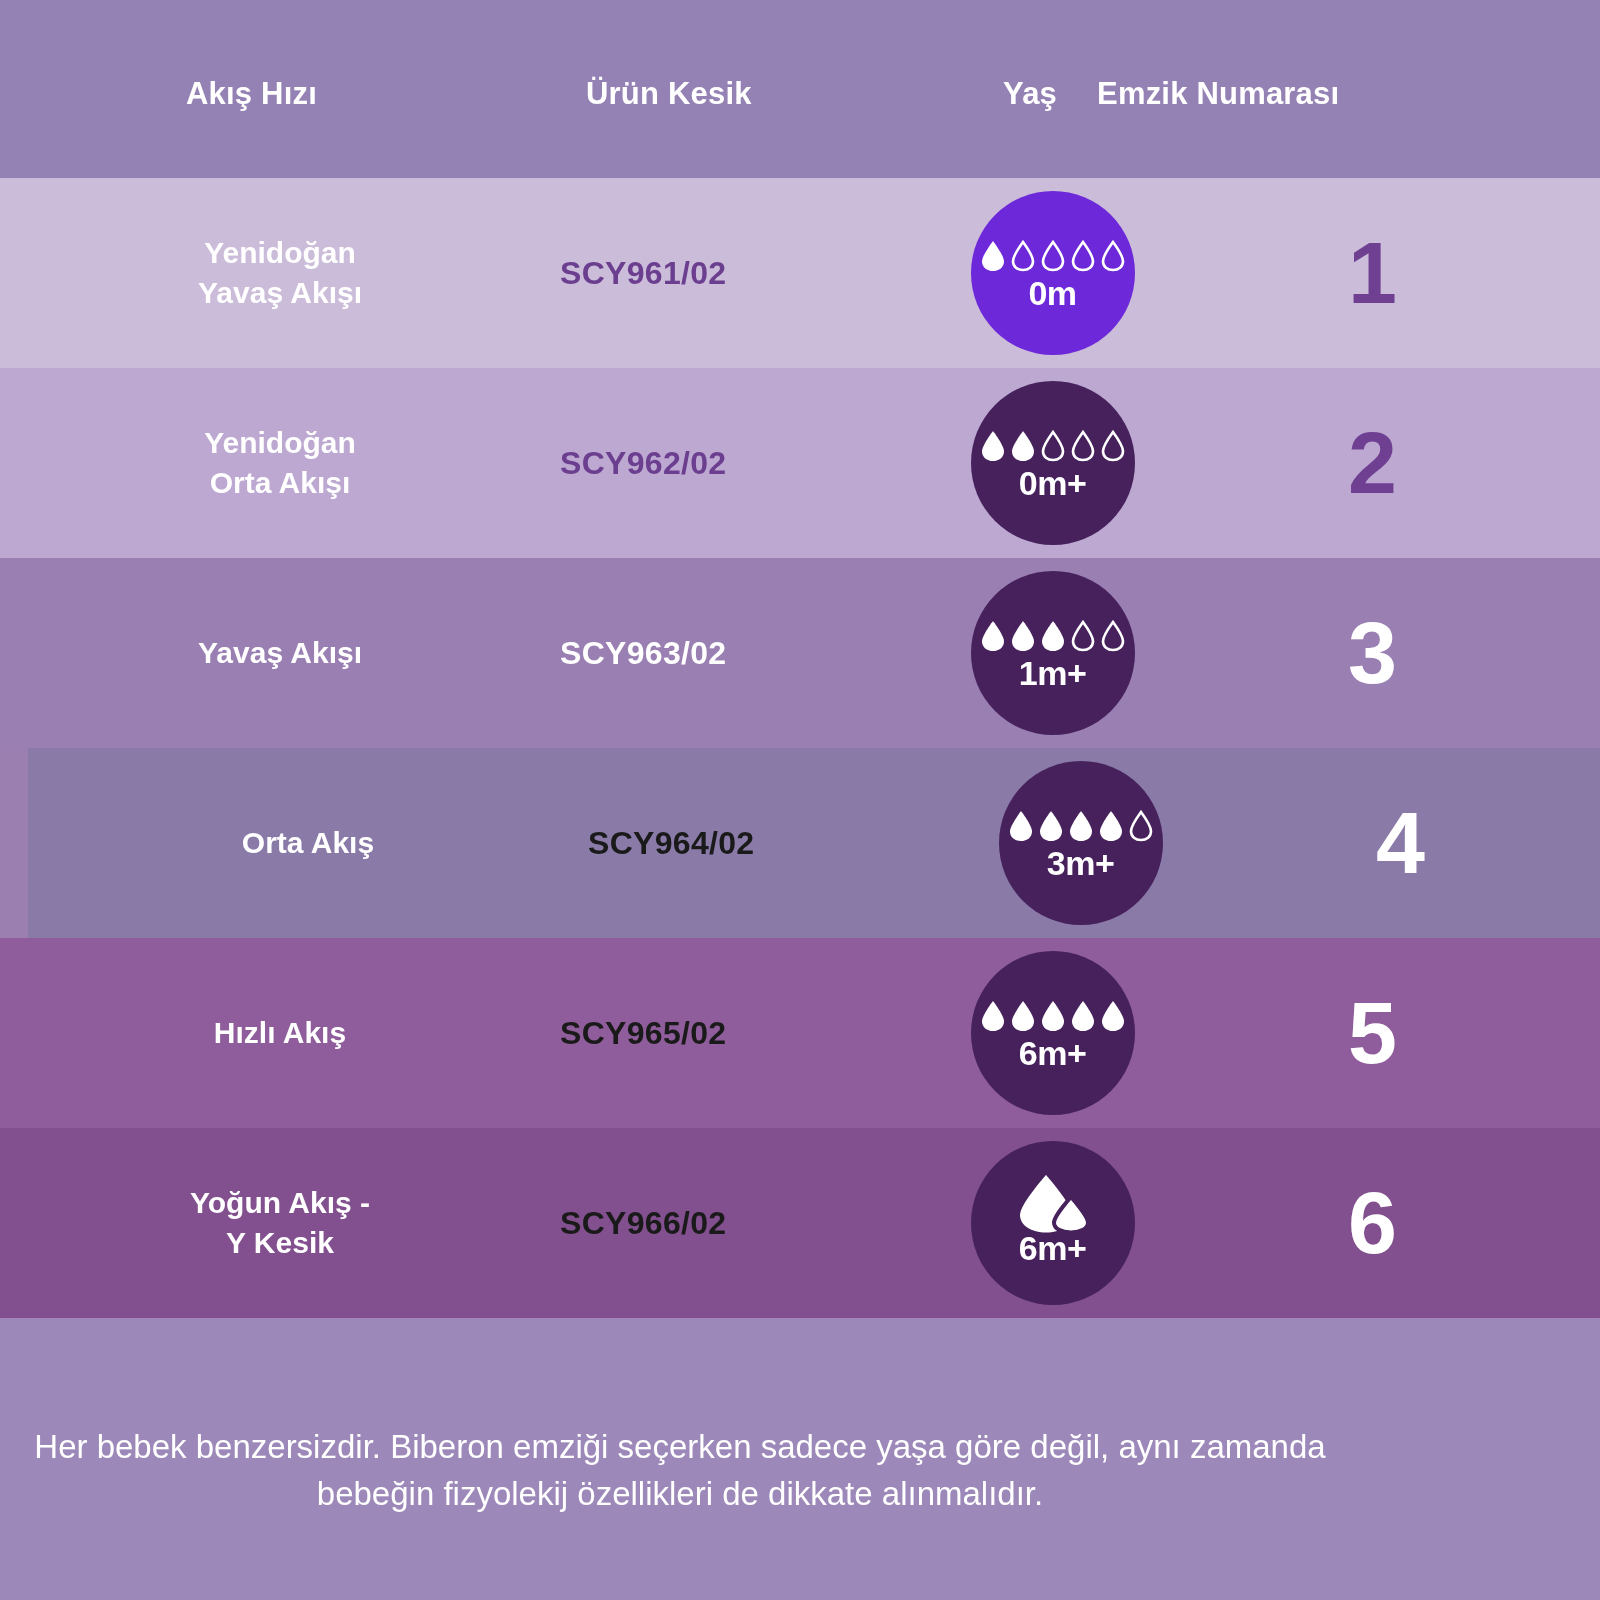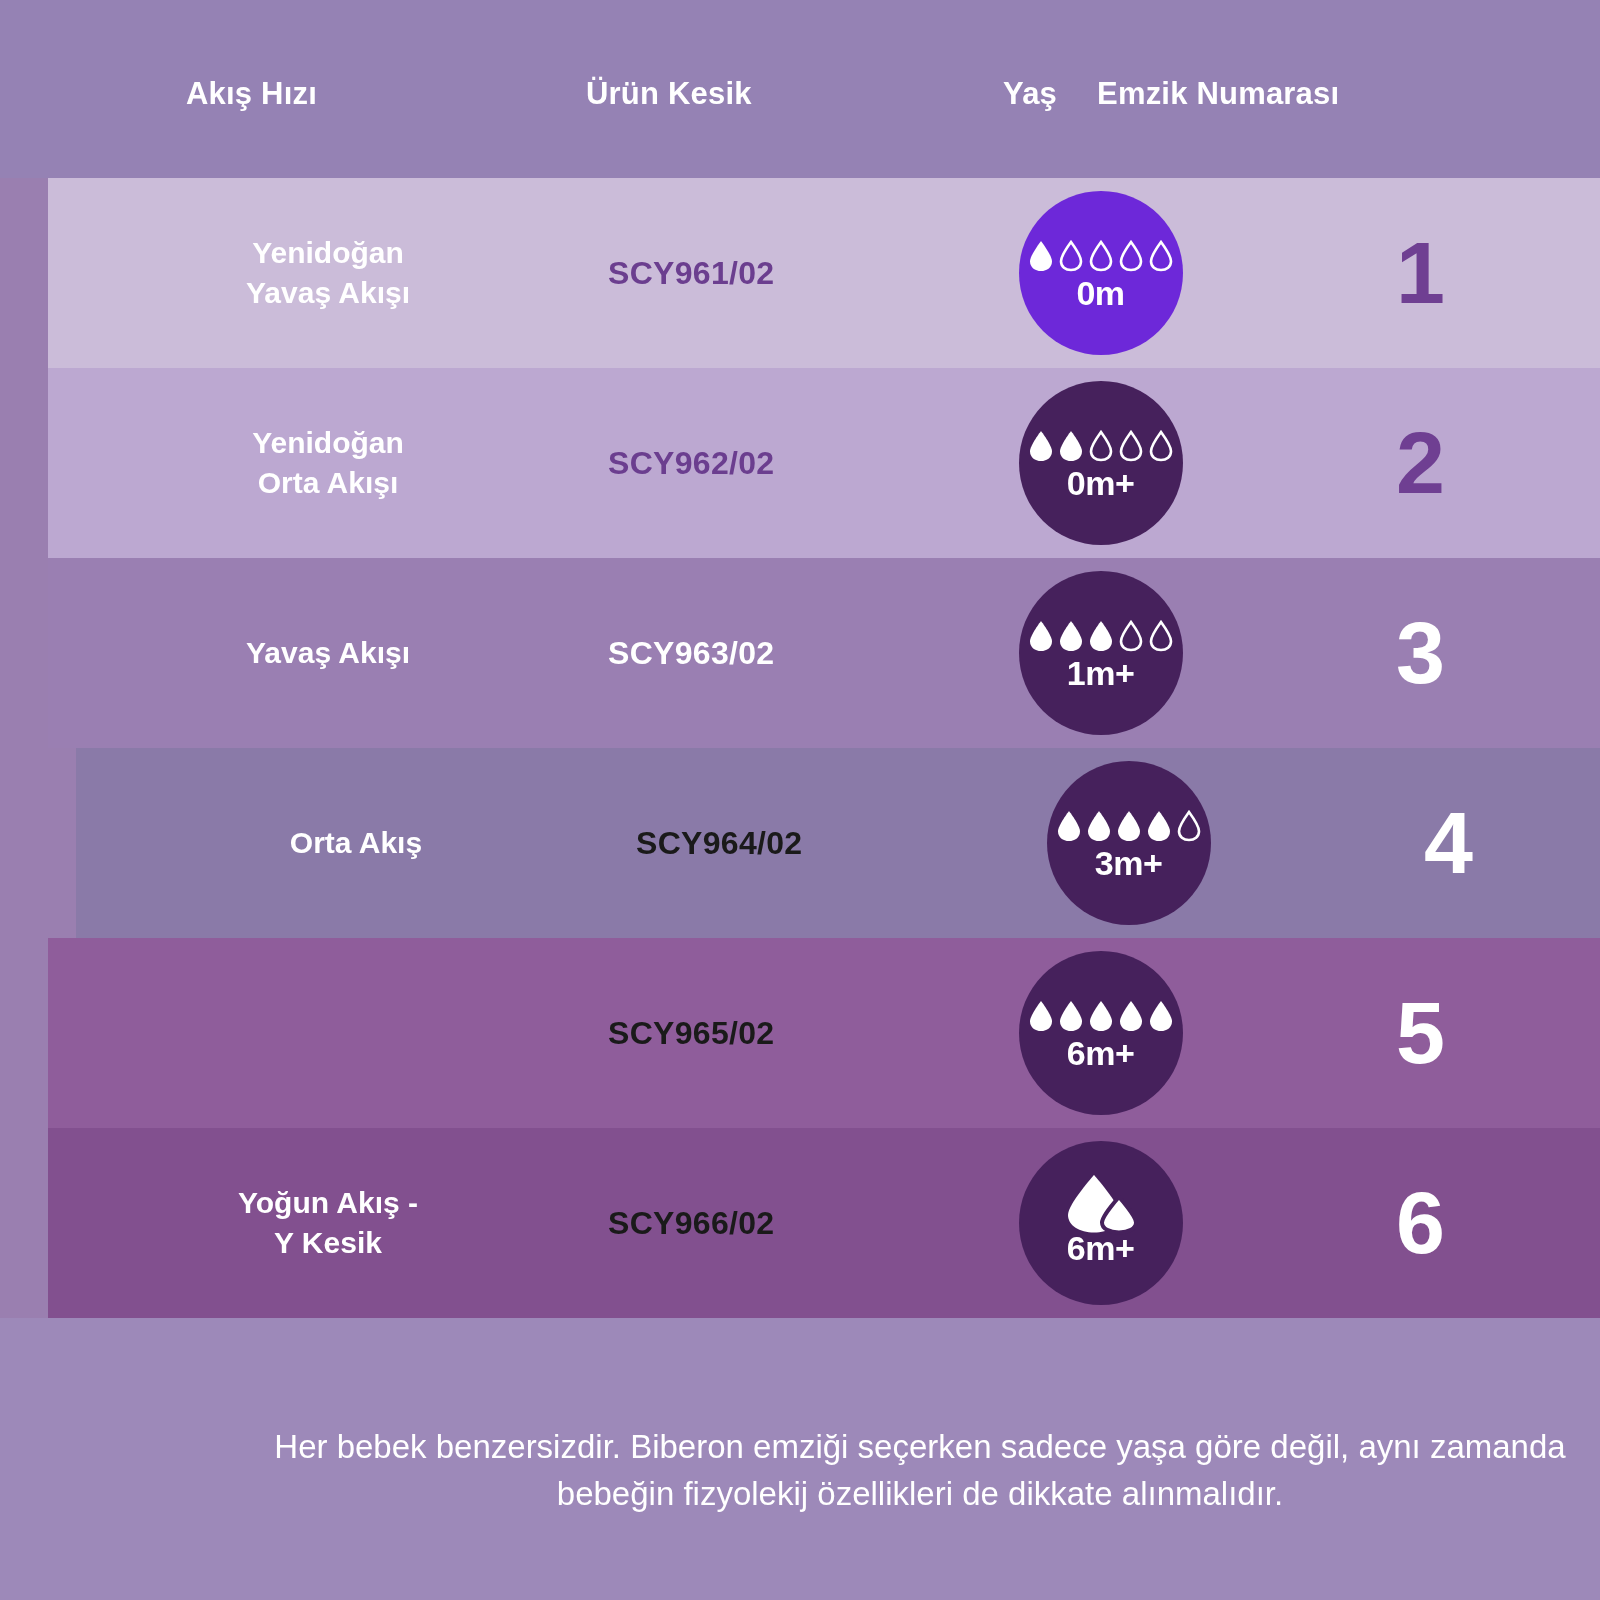--- a/index.html
+++ b/index.html
@@ -33,21 +33,21 @@
     letter-spacing:.2px;
     white-space:nowrap;
     top:76px;
   }
   .hc-flow { left:186px; }
   .hc-code { left:586px; }
   .hc-age  { left:1003px; }
   .hc-num  { left:1097px; }
 
   
-  .rows { flex:0 0 auto;padding-left:48px; }
+  .rows { flex:0 0 auto; }
   .row {
     position:relative;
     height:190px;
     width:1600px;
   }
   .cell {
     position:absolute;
     top:0;
     height:190px;
     display:flex;
@@ -108,21 +108,21 @@
     letter-spacing:-.5px;
   }
   .thick-icon { height:46px; display:flex; align-items:center; justify-content:center; }
 
   
   .footer-band {
     flex:1 1 auto;
     background:#9d89b9;
     display:flex;
     align-items:flex-start;
-    justify-content:flex-end;
+    justify-content:flex-start;
     padding-top:106px;
   }
   .footer-text {
     color:#ffffff;
     font-size:33px;
     line-height:1.42;
     text-align:center;
     max-width:1360px;
   }
 </style>
@@ -265,20 +265,23 @@
               </svg>
             </div>
             <div class="badge-label">3m+</div>
           </div>
         </div>
         <div class="cell c-num">
           <span style="color: rgb(255, 255, 255);">4</span>
         </div>
       </div>
       <div class="row" style="background: rgb(143, 93, 155);">
+        <div class="cell c-flow" style="color: rgb(255, 255, 255);">
+          <div>Hızlı Akış</div>
+        </div>
         <div class="cell c-code">
           <span style="color: rgb(26, 26, 26);">SCY965/02</span>
         </div>
         <div class="cell c-age">
           <div class="badge" style="background: rgb(70, 33, 92);">
             <div class="drops">
               <svg width="26" height="32" viewBox="0 0 26 32">
                 <path d="M13 1 C13 1 24 15.5 24 21.2 C24 27.2 19.1 31 13 31 C6.9 31 2 27.2 2 21.2 C2 15.5 13 1 13 1 Z" fill="#ffffff"></path>
               </svg>
               <svg width="26" height="32" viewBox="0 0 26 32">

